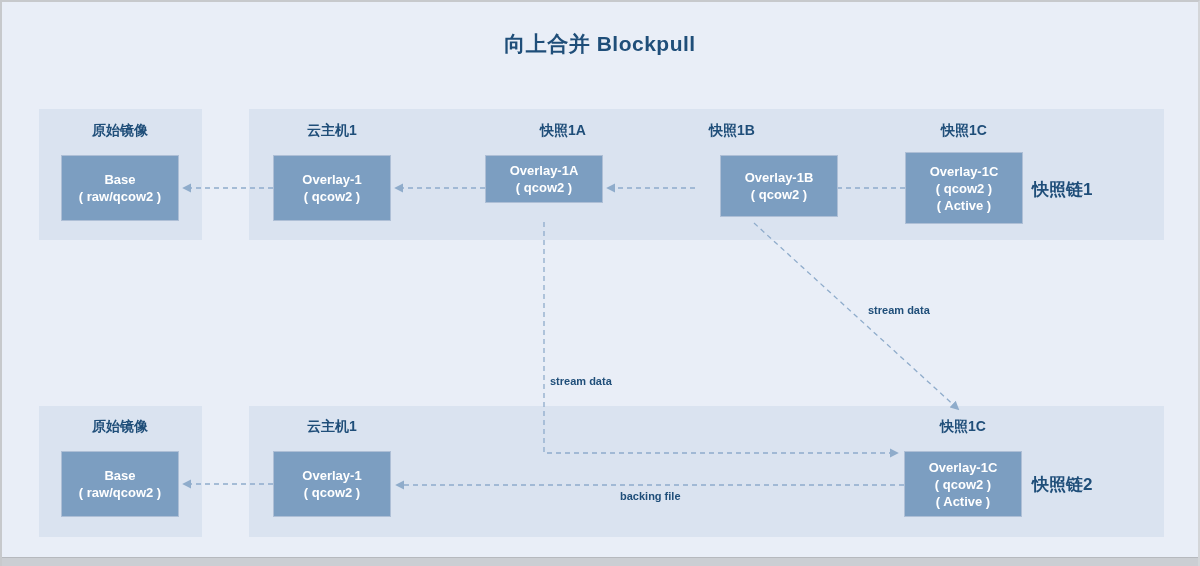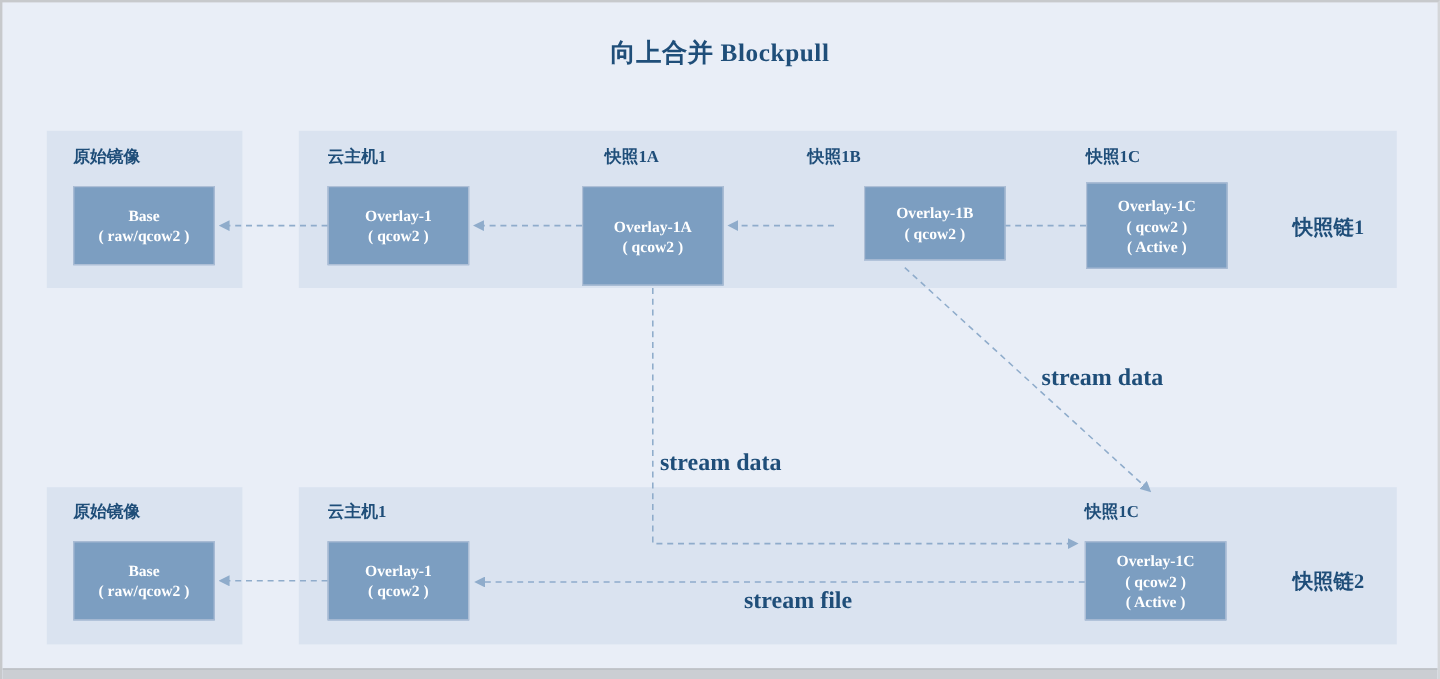--- a/index.html
+++ b/index.html
@@ -4,48 +4,48 @@
 <style>
   html,body{margin:0;padding:0;background:#ffffff;}
   .frame{
     position:relative;
     width:1200px;height:566px;
     background:#E9EEF7;
     box-sizing:border-box;
     border-top:2px solid #c7c9cc;
     border-left:2px solid #c7c9cc;
     border-right:2px solid #d4d6d9;
-    font-family:Liberation Serif, serif;
+    font-family:Liberation Sans, sans-serif;
     overflow:hidden;
   }
   .title{
     position:absolute;left:0;top:28px;width:100%;
     text-align:center;font-size:21px;font-weight:bold;color:#1F4E79;
     letter-spacing:0.5px;
   }
   .panel{
     position:absolute;background:#DAE3F0;
   }
   .node-label{
-    position:absolute;width:118px;
+    position:absolute;width:118px;text-align:center;
     font-size:14px;font-weight:600;color:#1F4E79;
   }
   .box{
     position:absolute;width:118px;
     background:#7C9EC1;border:1px solid #aebfd6;box-sizing:border-box;
     display:flex;flex-direction:column;align-items:center;justify-content:center;
     color:#ffffff;font-size:13px;font-weight:600;line-height:17px;
     text-align:center;
   }
   .chain-label{
-    position:absolute;width:150px;text-align:center;
+    position:absolute;width:150px;text-align:left;
     font-size:17px;font-weight:bold;color:#1F4E79;
   }
   .edge-label{
-    position:absolute;font-size:20px;font-weight:600;color:#1F4E79;white-space:nowrap;
+    position:absolute;font-size:11px;font-weight:600;color:#1F4E79;white-space:nowrap;
   }
   .connectors{position:absolute;left:0;top:0;pointer-events:none;}
   .bottom-strip{
     position:absolute;left:0;bottom:0;width:100%;height:8px;
     background:#cbced3;border-top:1px solid #b6b9be;
   }
 </style>
 </head>
 <body>
 
@@ -83,21 +83,21 @@
   <div class="node-label" style="left:903px;top:120px">快照1C</div>
 
   <div class="box" style="left:59px;top:153px;height:66px">
     <span>Base</span>
     <span>( raw/qcow2 )</span>
   </div>
   <div class="box" style="left:271px;top:153px;height:66px">
     <span>Overlay-1</span>
     <span>( qcow2 )</span>
   </div>
-  <div class="box" style="left:483px;top:153px;height:83px">
+  <div class="box" style="left:483px;top:153px;height:48px">
     <span>Overlay-1A</span>
     <span>( qcow2 )</span>
   </div>
   <div class="box" style="left:718px;top:153px;height:62px">
     <span>Overlay-1B</span>
     <span>( qcow2 )</span>
   </div>
   <div class="box" style="left:903px;top:150px;height:72px">
     <span>Overlay-1C</span>
     <span>( qcow2 )</span>
@@ -121,16 +121,16 @@
   <div class="box" style="left:902px;top:449px;height:66px">
     <span>Overlay-1C</span>
     <span>( qcow2 )</span>
     <span>( Active )</span>
   </div>
 
   <div class="chain-label" style="left:1030px;top:471px">快照链2</div>
 
   <div class="edge-label" style="left:548px;top:373px">stream data</div>
   <div class="edge-label" style="left:866px;top:302px">stream data</div>
-  <div class="edge-label" style="left:618px;top:488px">stream file</div>
+  <div class="edge-label" style="left:618px;top:488px">backing file</div>
 
   <div class="bottom-strip"></div>
 </div>
 
 </body></html>

